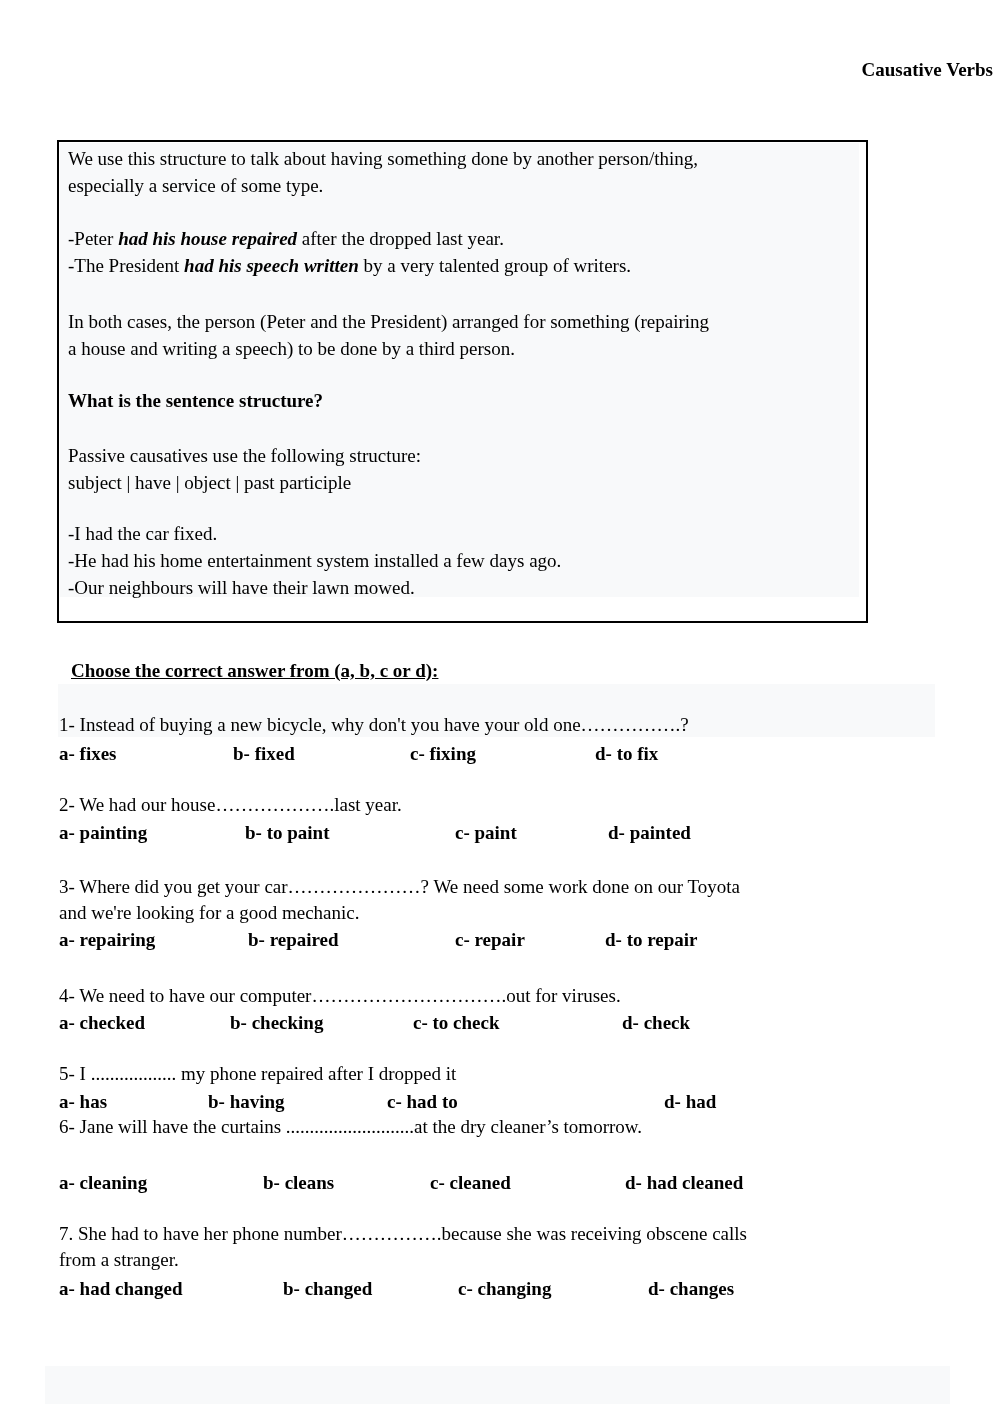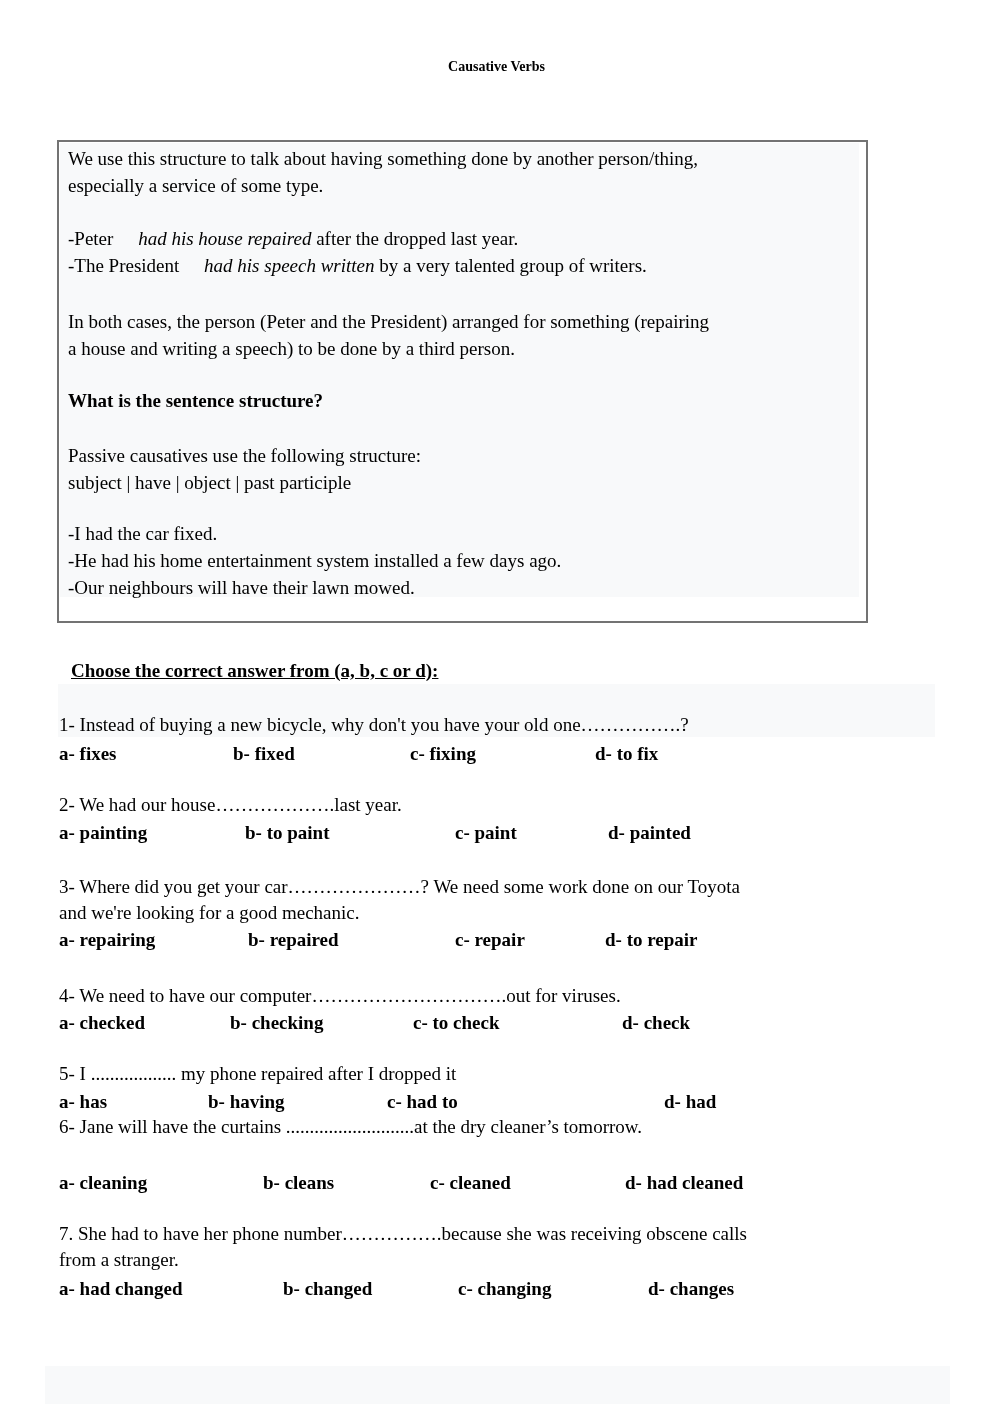--- a/index.html
+++ b/index.html
@@ -9,39 +9,39 @@
     height: 1404px;
     background: #ffffff;
     overflow: hidden;
     font-family: "Liberation Serif", "DejaVu Serif", serif;
     font-size: 19px;
     color: #000000;
   }
   .doc-title {
     position: absolute;
     top: 59px; left: 0; width: 100%;
-    text-align: center;
+    text-align: right;
     font-weight: bold;
-    font-size: 14px;
+    font-size: 19px;
     white-space: nowrap;
   }
   .info-box {
     position: absolute;
     left: 57px; top: 140px;
     width: 807px; height: 479px;
-    border: 2px solid #737373;
+    border: 2px solid #000000;
   }
   .info-box-bg {
     position: absolute;
     left: 1px; top: 1px; right: 7px; bottom: 24px;
     background: #f8f9fa;
   }
   .box-line { position: absolute; left: 9px; white-space: nowrap; }
   .bold { font-weight: bold; }
-  .bolditalic { font-weight: normal; font-style: italic; margin-left: 20px; }
+  .bolditalic { font-weight: bold; font-style: italic; }
   .section-heading {
     position: absolute;
     left: 59px; top: 660px;
     font-weight: bold;
     text-decoration: underline;
     white-space: nowrap;
     margin-left: 12px;
   }
   .band {
     position: absolute;

